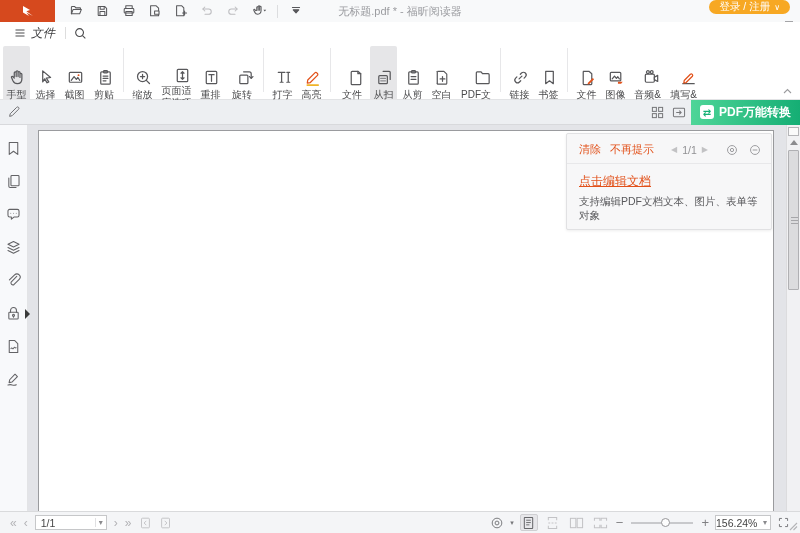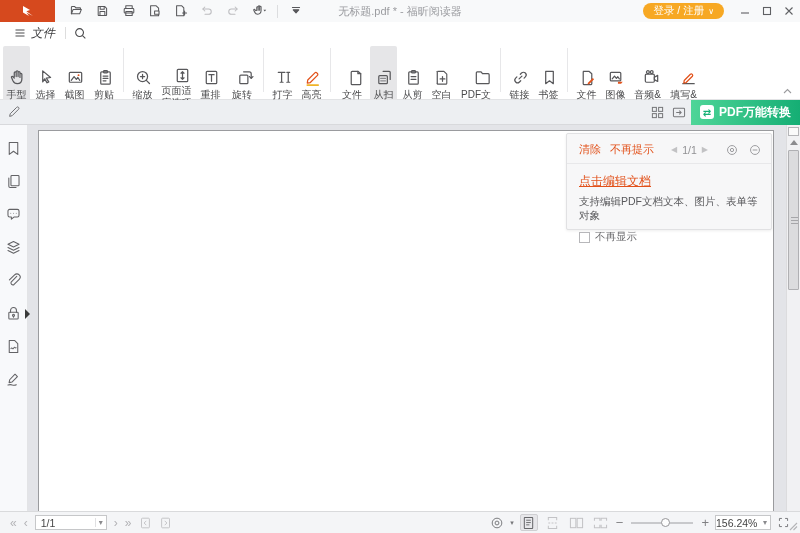--- a/index.html
+++ b/index.html
@@ -8,21 +8,21 @@
   svg{display:block;}
 
   
   #titlebar{position:absolute;top:0;left:0;right:0;height:22px;background:#f8f9fa;
             border-bottom:1px solid #ececee;display:flex;align-items:center;}
   #logo{width:55px;height:22px;background:#d6491e;display:flex;align-items:center;justify-content:center;}
   #quick-tools{display:flex;align-items:center;margin-left:10px;gap:2px;}
   .qbtn{width:24px;height:20px;display:flex;align-items:center;justify-content:center;border-radius:2px;}
   .qsep{width:1px;height:13px;background:#dcdddf;margin:0 4px;}
   #win-title{position:absolute;left:50%;transform:translateX(-50%);font-size:11px;color:#9b9ca0;white-space:nowrap;}
-  #titlebar-right{margin-left:auto;display:flex;align-items:center;height:22px;}
+  #titlebar-right{margin-left:auto;display:flex;align-items:flex-end;height:22px;flex-direction:column;}
   #login-btn{background:#f7a823;color:#fff;font-size:10.5px;border-radius:9px;height:16px;
              padding:0 10px;display:flex;align-items:center;gap:4px;margin-right:10px;}
   #login-caret{font-size:8px;color:#fff;}
   .winbtn{width:22px;height:22px;display:flex;align-items:center;justify-content:center;color:#5f6063;}
 
   
   #menubar{position:absolute;top:22px;left:0;right:0;height:22px;background:#fff;
            display:flex;align-items:center;padding-left:6px;font-style:italic;}
   .mitem{padding:0 9px;font-size:12px;color:#3c3c3e;height:22px;line-height:21px;white-space:nowrap;}
   .mitem.active{color:#e2511a;font-weight:bold;border-bottom:2px solid #e2511a;line-height:19px;}
@@ -534,24 +534,20 @@
         <svg width="12" height="12" viewBox="0 0 14 14">
           <circle cx="7" cy="7" r="5.2" fill="none" stroke="#98989b" stroke-width="1.1"></circle>
           <path d="M4.3 7h5.4" stroke="#98989b" stroke-width="1.1"></path>
         </svg>
       </span>
     </div>
     <div id="popup-divider"></div>
     <div id="popup-body">
       <a id="popup-edit-link">点击编辑文档</a>
       <div id="popup-desc">支持编辑PDF文档文本、图片、表单等对象</div>
-      <div id="popup-check-row">
-        <span id="popup-checkbox"></span>
-        <span id="popup-check-label">不再显示</span>
-      </div>
     </div>
   </div>
 </div>
 
 <div id="statusbar">
   <span class="snav">«</span>
   <span class="snav">‹</span>
   <div id="page-combo">
     <span>1/1</span>
     <span class="combo-caret">▾</span>

